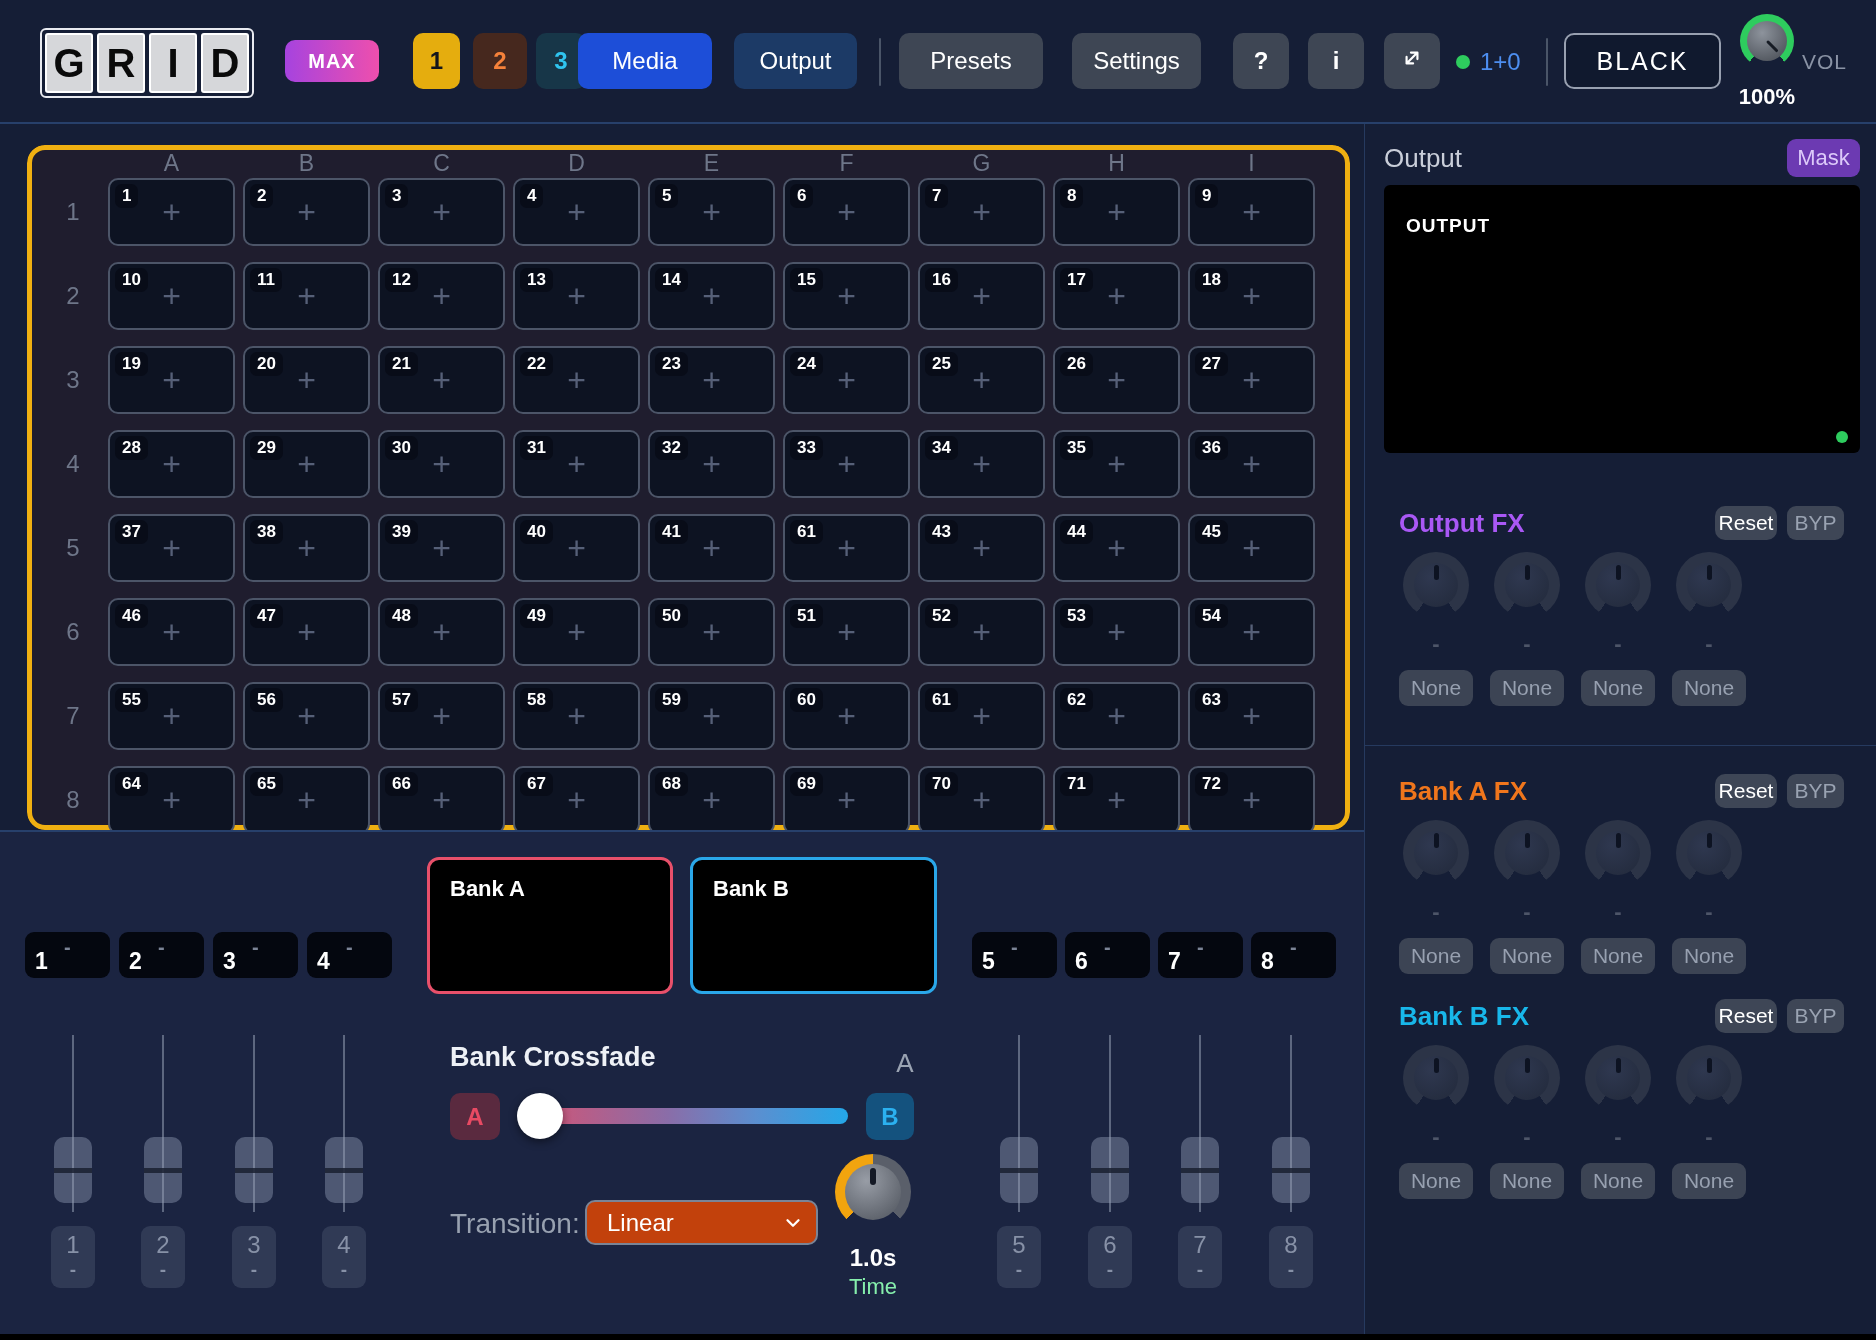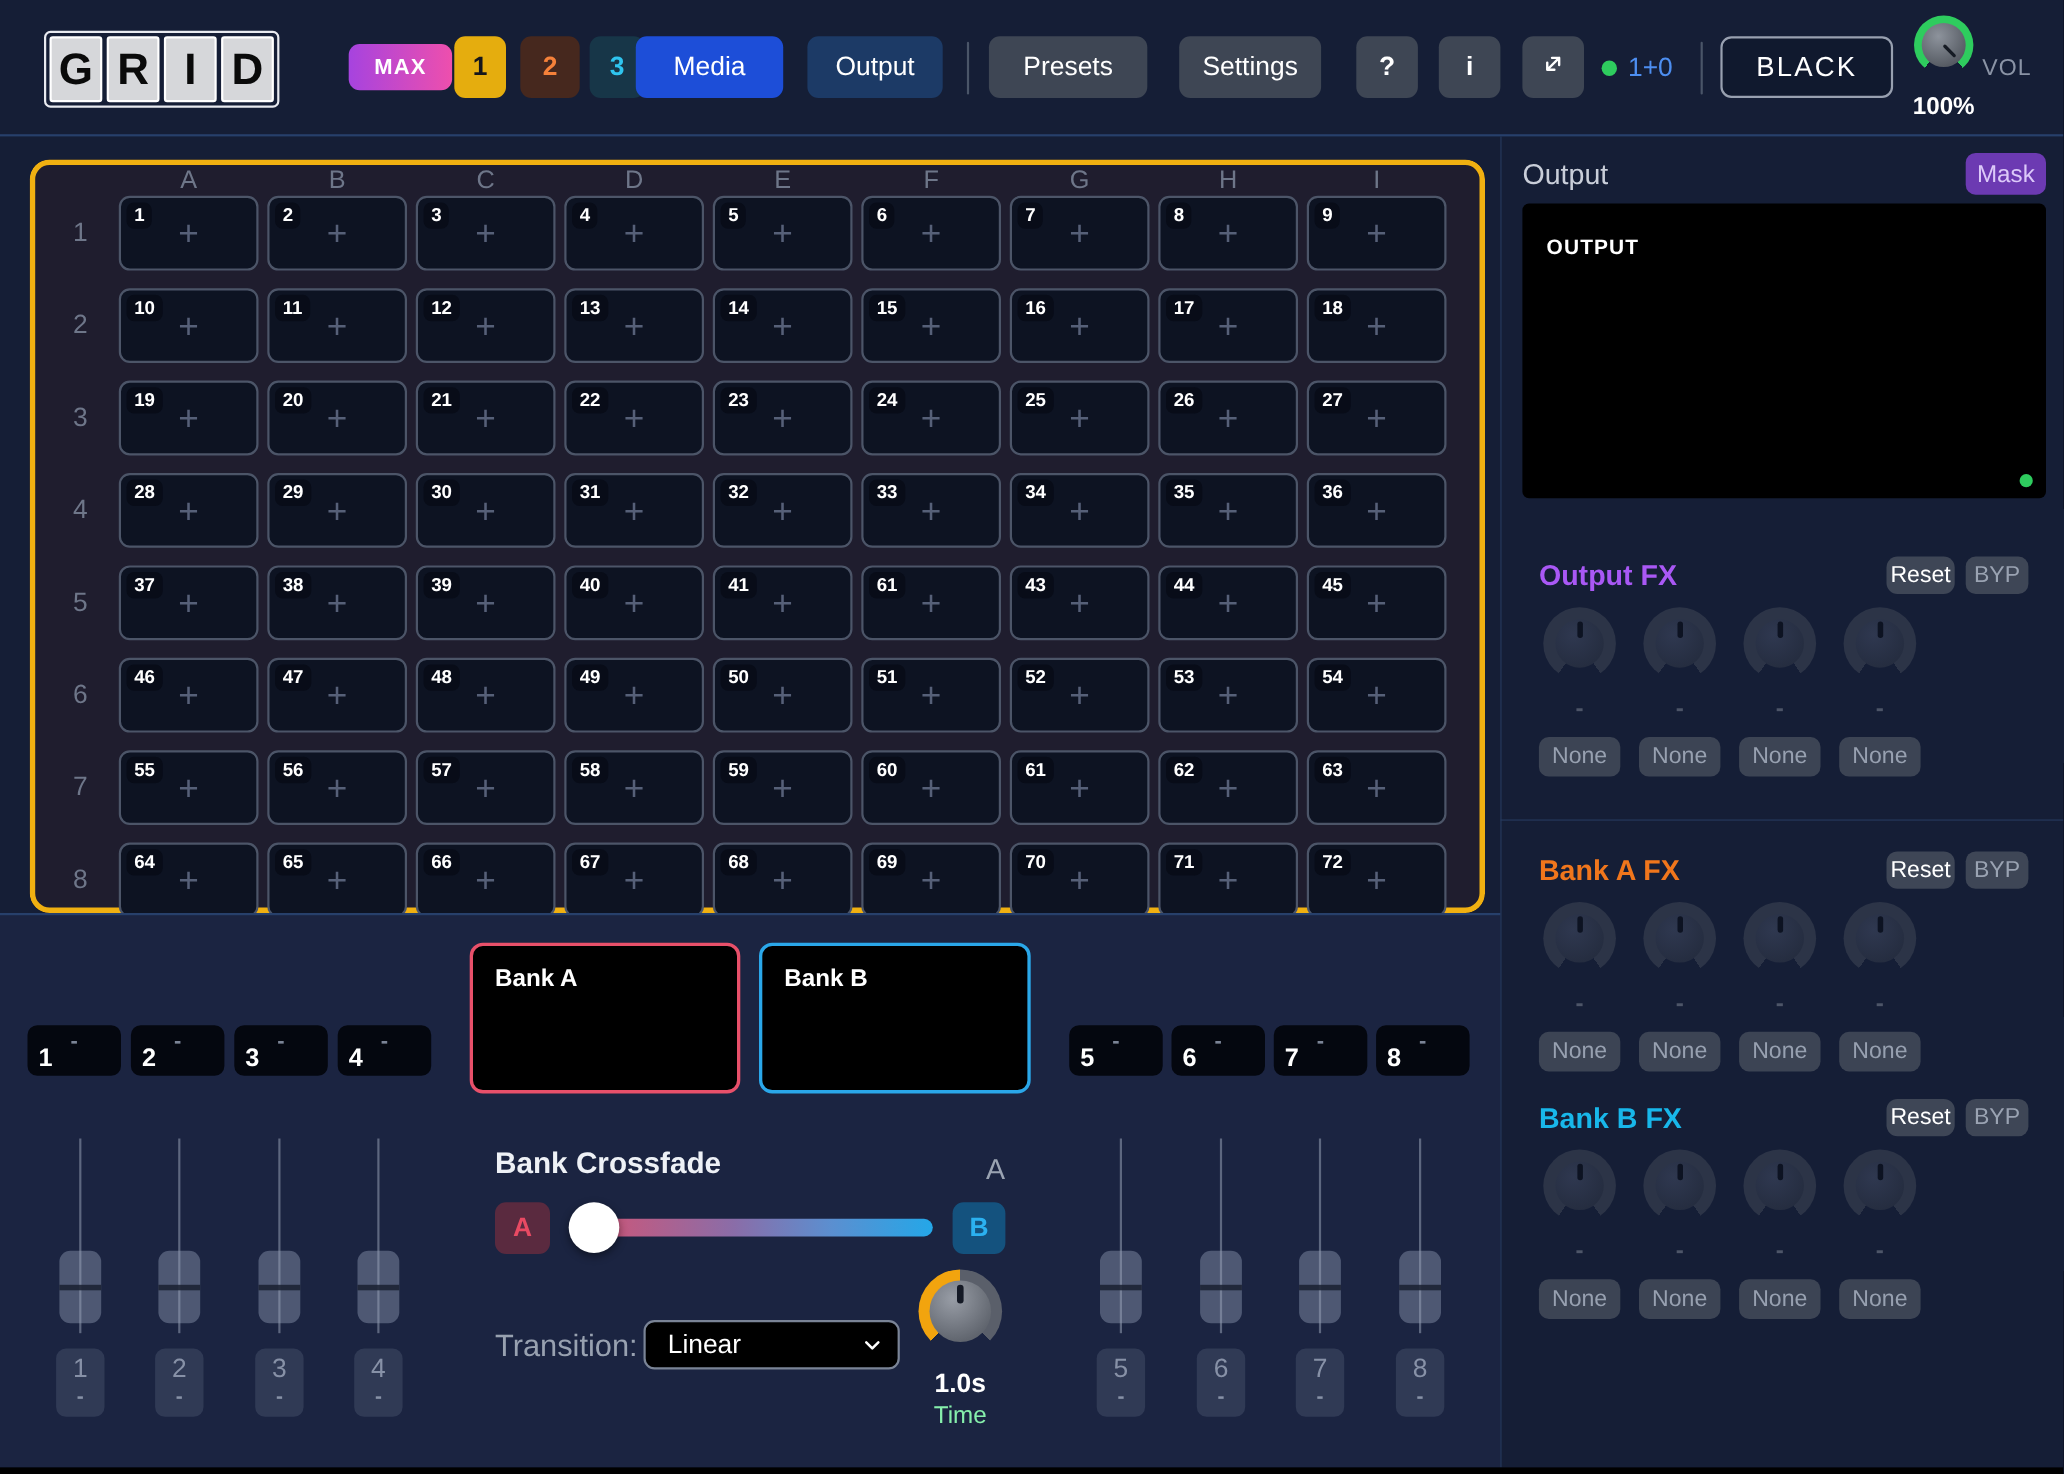--- a/index.html
+++ b/index.html
@@ -9,21 +9,21 @@
     -webkit-font-smoothing:antialiased; color:#fff;
   }
 
   
   .topbar-divider { position:absolute; left:0; top:122px; width:1876px; height:2px; background:#27406b; }
   .logo { position:absolute; left:40px; top:28px; display:flex; gap:4px; padding:3px; border:2px solid #e8eaf0; border-radius:6px; background:#151e36; }
   .logo .tile { width:44px; height:56px; background:#d6d7da; border:2px solid #ffffff; border-radius:3px;
     display:flex; align-items:center; justify-content:center; color:#0a0a0a; font-size:40px; font-weight:800; }
   .badge-max { position:absolute; left:285px; top:40px; width:94px; height:42px; border-radius:10px;
     background:linear-gradient(90deg,#a643df,#ee4fad); display:flex; align-items:center; justify-content:center;
-    font-size:20px; font-weight:700; letter-spacing:1px;margin-left:32px; }
+    font-size:20px; font-weight:700; letter-spacing:1px; }
   .tb-btn { position:absolute; top:33px; height:56px; border-radius:10px; display:flex; align-items:center; justify-content:center;
     font-size:24px; cursor:default; box-sizing:border-box; }
   .tab1 { left:413px; width:47px; background:#e5ad0e; color:#14161c; font-weight:700; }
   .tab2 { left:473px; width:54px; background:#46281e; color:#f5813a; font-weight:700; }
   .tab3 { left:536px; width:50px; background:#173648; color:#2fc4ef; font-weight:700; }
   .btn-media { left:578px; width:134px; background:#1d4ed8; color:#fff; }
   .btn-output { left:734px; width:123px; background:#1c3a66; color:#fff; }
   .btn-gray { background:#3e4654; color:#fff; }
   .btn-presets { left:899px; width:144px; }
   .btn-settings { left:1072px; width:129px; }
@@ -86,21 +86,21 @@
   .xfade-a { position:absolute; left:450px; top:1093px; width:50px; height:47px; border-radius:10px; background:#5a2a3f;
     display:flex; align-items:center; justify-content:center; color:#e84a63; font-size:24px; font-weight:700; }
   .xfade-track { position:absolute; left:520px; top:1108px; width:328px; height:16px; border-radius:8px;
     background:linear-gradient(90deg,#d95270 0%, #8a6da8 45%, #5b8fd0 72%, #24a7e8 100%); }
   .xfade-thumb { position:absolute; left:517px; top:1093px; width:46px; height:46px; border-radius:50%; background:#fff;
     box-shadow:0 3px 8px rgba(0,0,0,.45); }
   .xfade-b { position:absolute; left:866px; top:1093px; width:48px; height:47px; border-radius:10px; background:#14527e;
     display:flex; align-items:center; justify-content:center; color:#2bb1f0; font-size:24px; font-weight:700; }
 
   .trans-label { position:absolute; left:450px; top:1208px; font-size:28px; color:#98a1b0; }
-  .trans-select { position:absolute; left:585px; top:1200px; width:233px; height:45px; background:#000000;
+  .trans-select { position:absolute; left:585px; top:1200px; width:233px; height:45px; background:#c2410c;
     border:2px solid #7a8496; border-radius:10px; box-sizing:border-box; display:flex; align-items:center; }
   .trans-select .val { margin-left:20px; font-size:24px; color:#fff; }
   .trans-select svg { margin-left:auto; margin-right:12px; }
 
   .time-knob { left:835px; top:1154px; width:76px; height:76px; }
   .time-knob .ring { background:conic-gradient(from 225deg, #f2a40e 0deg 135deg, #5a5f6a 135deg 270deg, transparent 270deg 360deg); }
   .time-knob .kbody { inset:10px; background:radial-gradient(circle at 38% 30%, #989da6, #60656e 75%); }
   .time-knob .notch { position:absolute; left:50%; top:14px; width:6px; height:17px; margin-left:-3px; background:#141925; border-radius:3px; }
   .time-value { position:absolute; left:835px; top:1244px; width:76px; text-align:center; font-size:24px; font-weight:700; color:#fff; }
   .time-label { position:absolute; left:835px; top:1274px; width:76px; text-align:center; font-size:22px; color:#86efac; }

